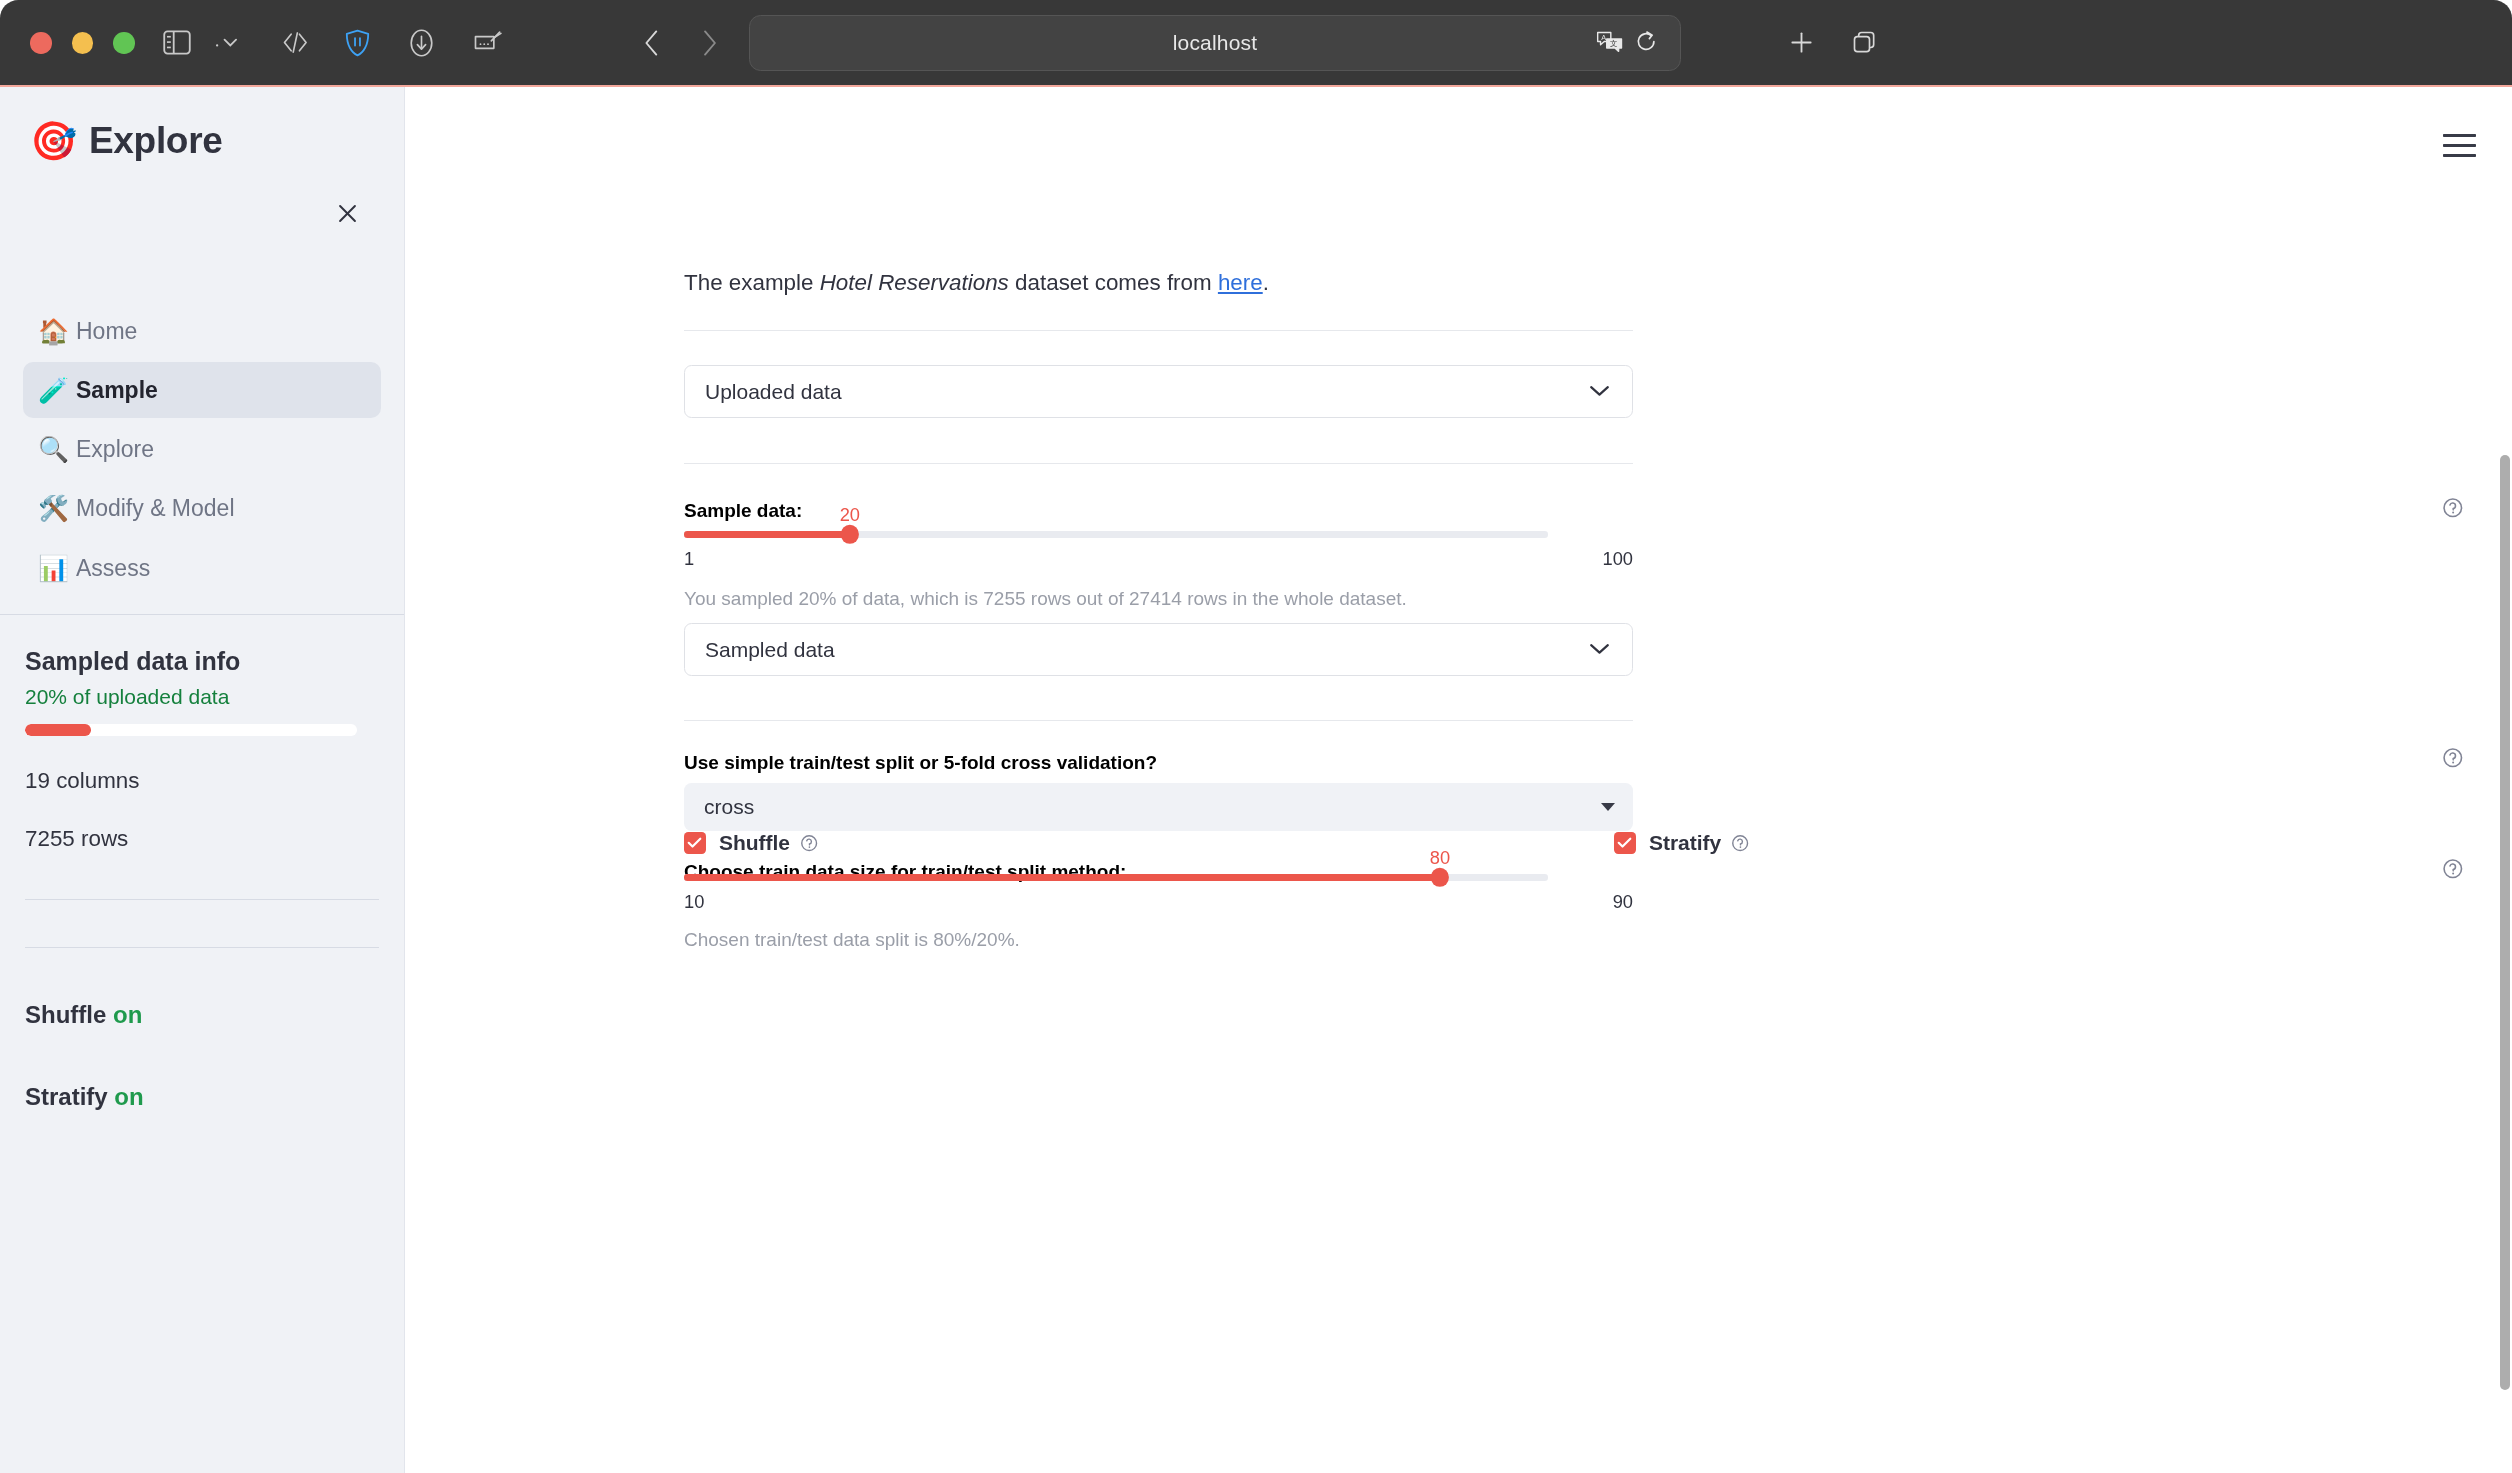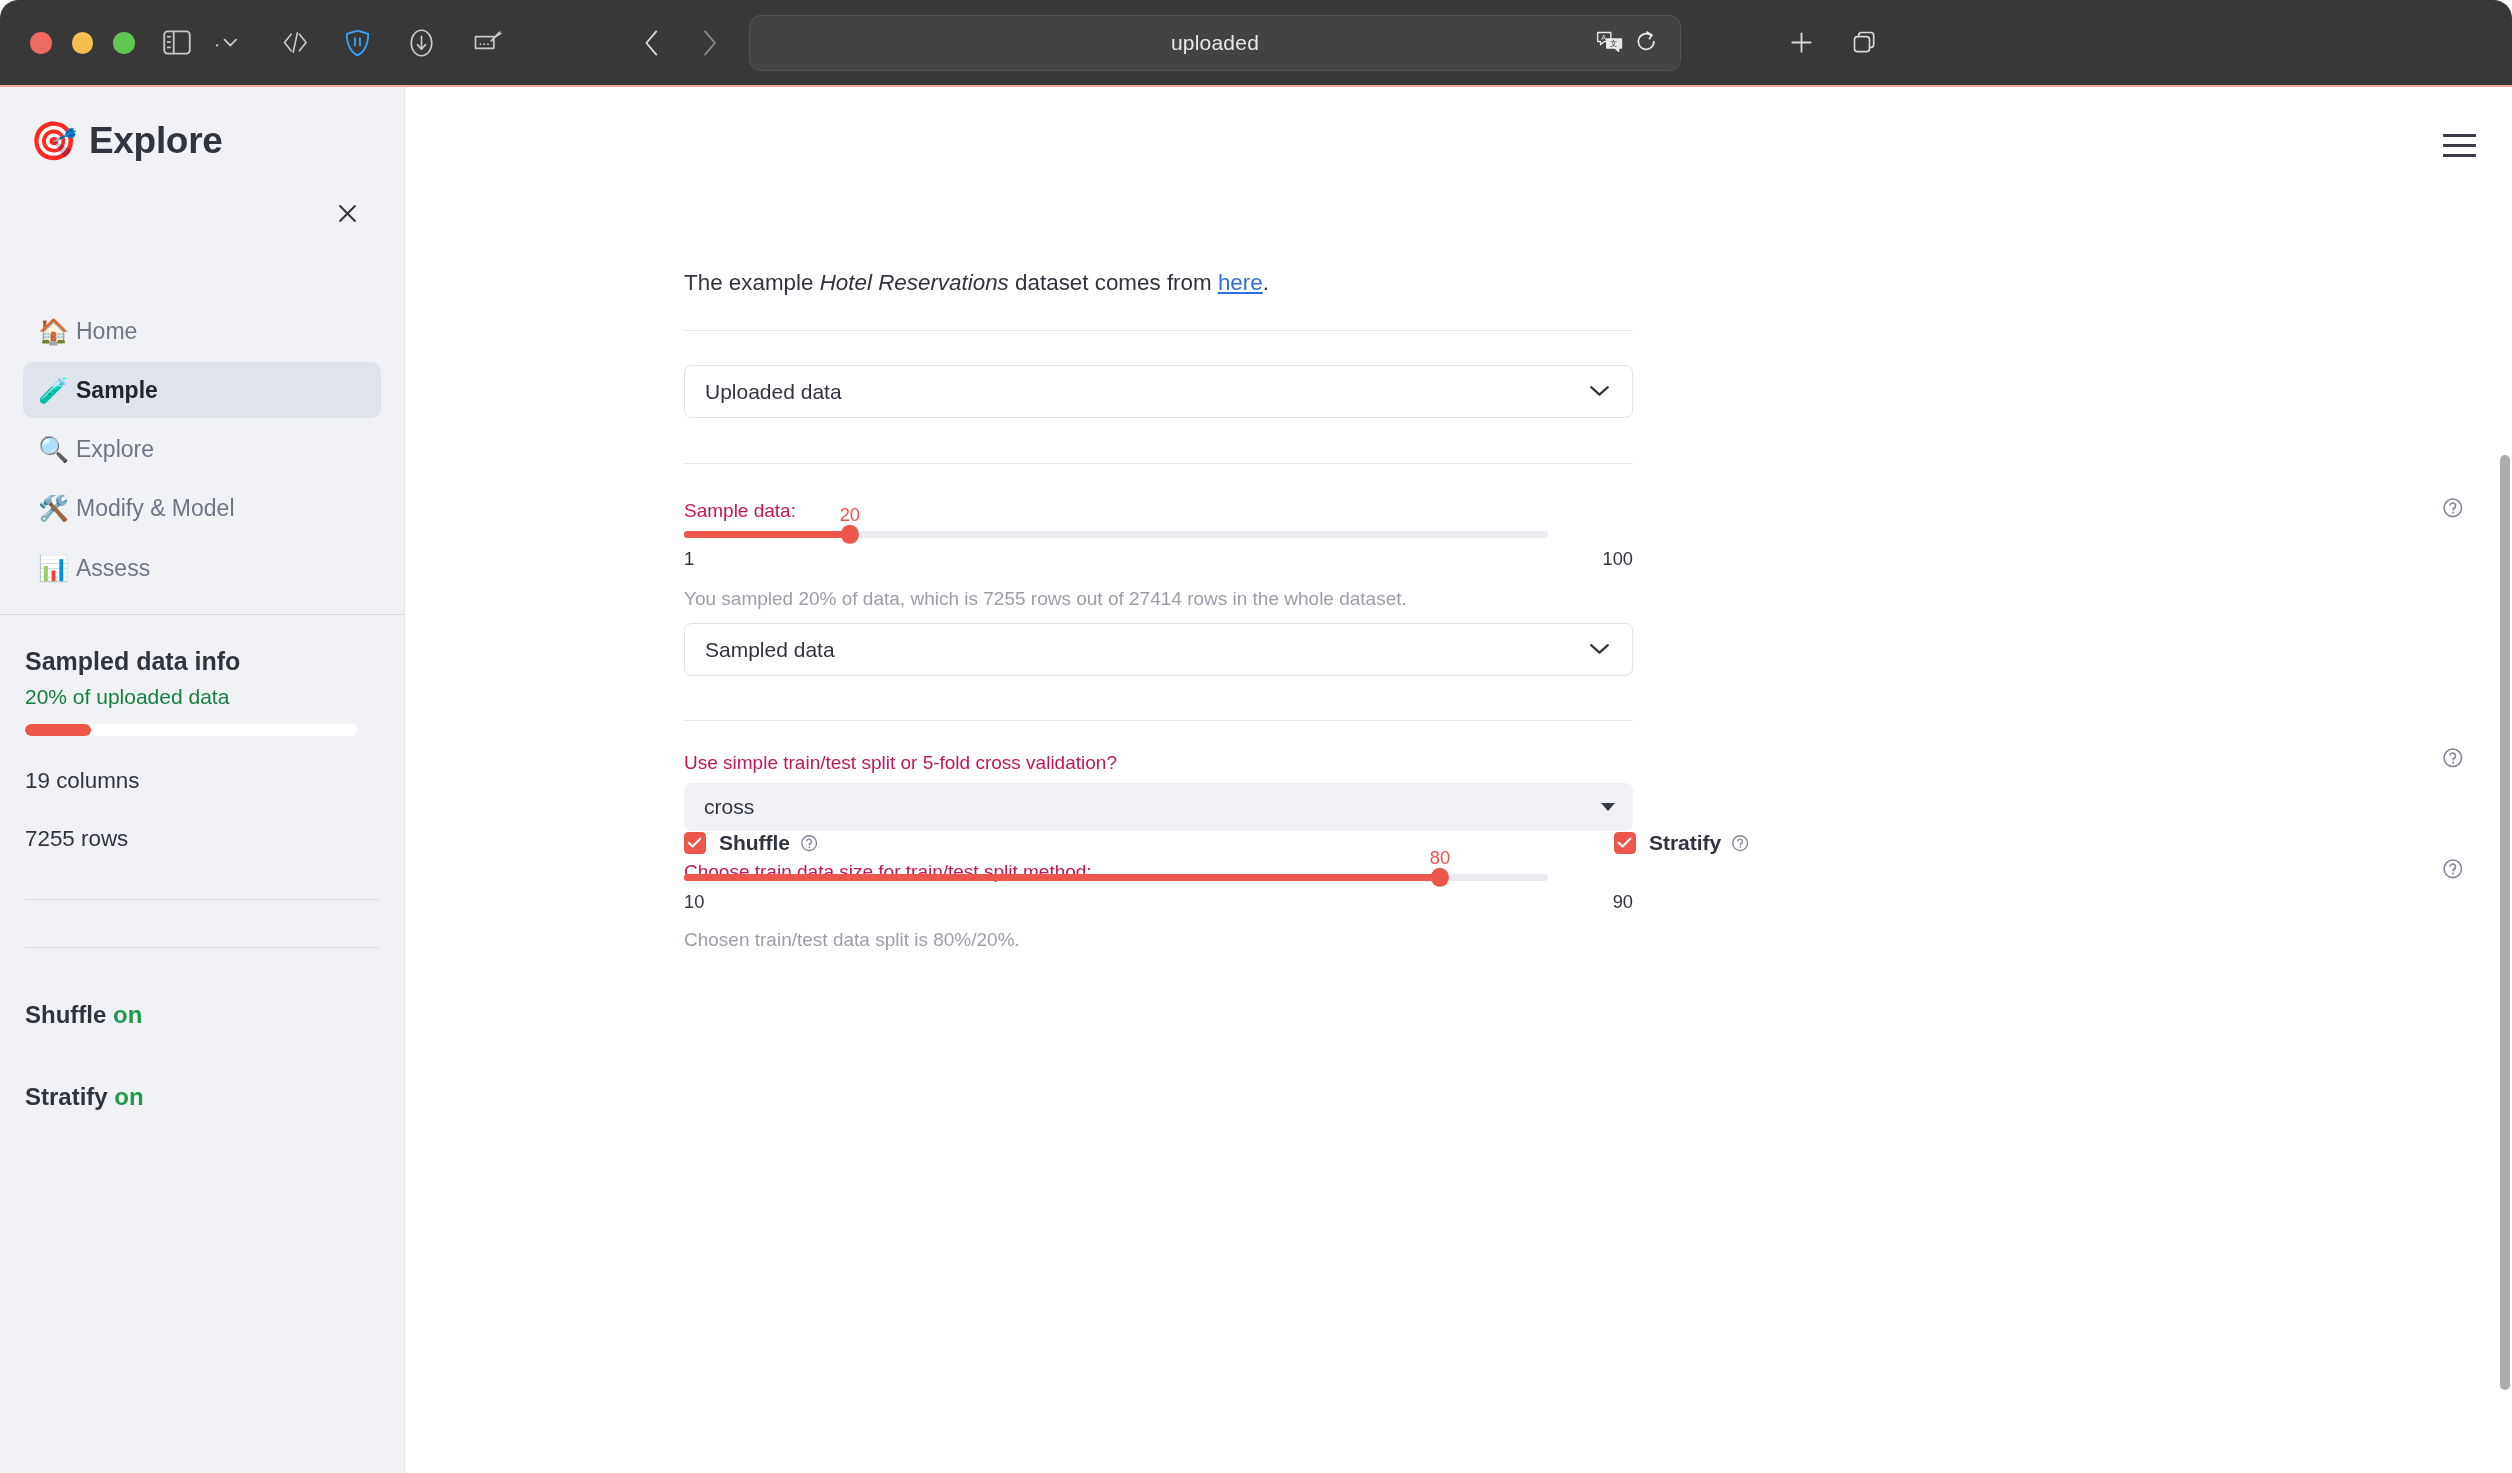--- a/index.html
+++ b/index.html
@@ -147,21 +147,21 @@
     display: flex; align-items: center; cursor: pointer;
   }
   .expander-label { font-size: 21px; color: #31333f; margin-left: 20px; }
   .expander-chev {
     position: absolute; right: 20px; top: 50%;
     transform: translateY(-50%); color: #31333f;
   }
 
   .field-label {
     position: absolute; left: 279px;
-    font-size: 19px; color: #be185d;
+    font-size: 19px; color: #000000; font-weight: bold;
   }
   .help-icon {
     position: absolute; right: 49px;
     width: 21.6px; height: 21.6px; cursor: pointer;
   }
 
   
   .slider-wrap { position: absolute; left: 279px; width: 949px; }
   .slider-track {
     position: relative; height: 6.6px; width: 864px;
@@ -293,21 +293,21 @@
       <polyline points="16,3 4,17 16,31"></polyline>
     </svg>
   </div>
   <div class="chrome-icon" style="left:688px;">
     <svg width="18.3" height="28" viewBox="0 0 22 34" fill="none" stroke="#8a8a8a" stroke-width="2.3" stroke-linecap="round" stroke-linejoin="round">
       <polyline points="6,3 18,17 6,31"></polyline>
     </svg>
   </div>
 
   <div class="url-bar">
-    <span class="url-text">uploaded</span>
+    <span class="url-text">localhost</span>
     <span class="url-right">
       <span>
         <svg width="28" height="23" viewBox="0 0 34 28" fill="none" stroke="#e8e8e8" stroke-width="1.7" stroke-linejoin="round">
           <path d="M2 3 h16 v11 h-8 l-4.5 4 v-4 h-3.5 z"></path>
           <text x="6.5" y="12" font-size="9" fill="#e8e8e8" stroke="none" font-family="'Liberation Sans',sans-serif">A</text>
           <path d="M13 11 h18 v11 h-3.5 v4 l-4.5 -4 h-10 z" fill="#e8e8e8" stroke="#e8e8e8"></path>
           <text x="17" y="20" font-size="9" fill="#383838" stroke="none" font-family="'Liberation Sans',sans-serif">文</text>
         </svg>
       </span>
       <span>

